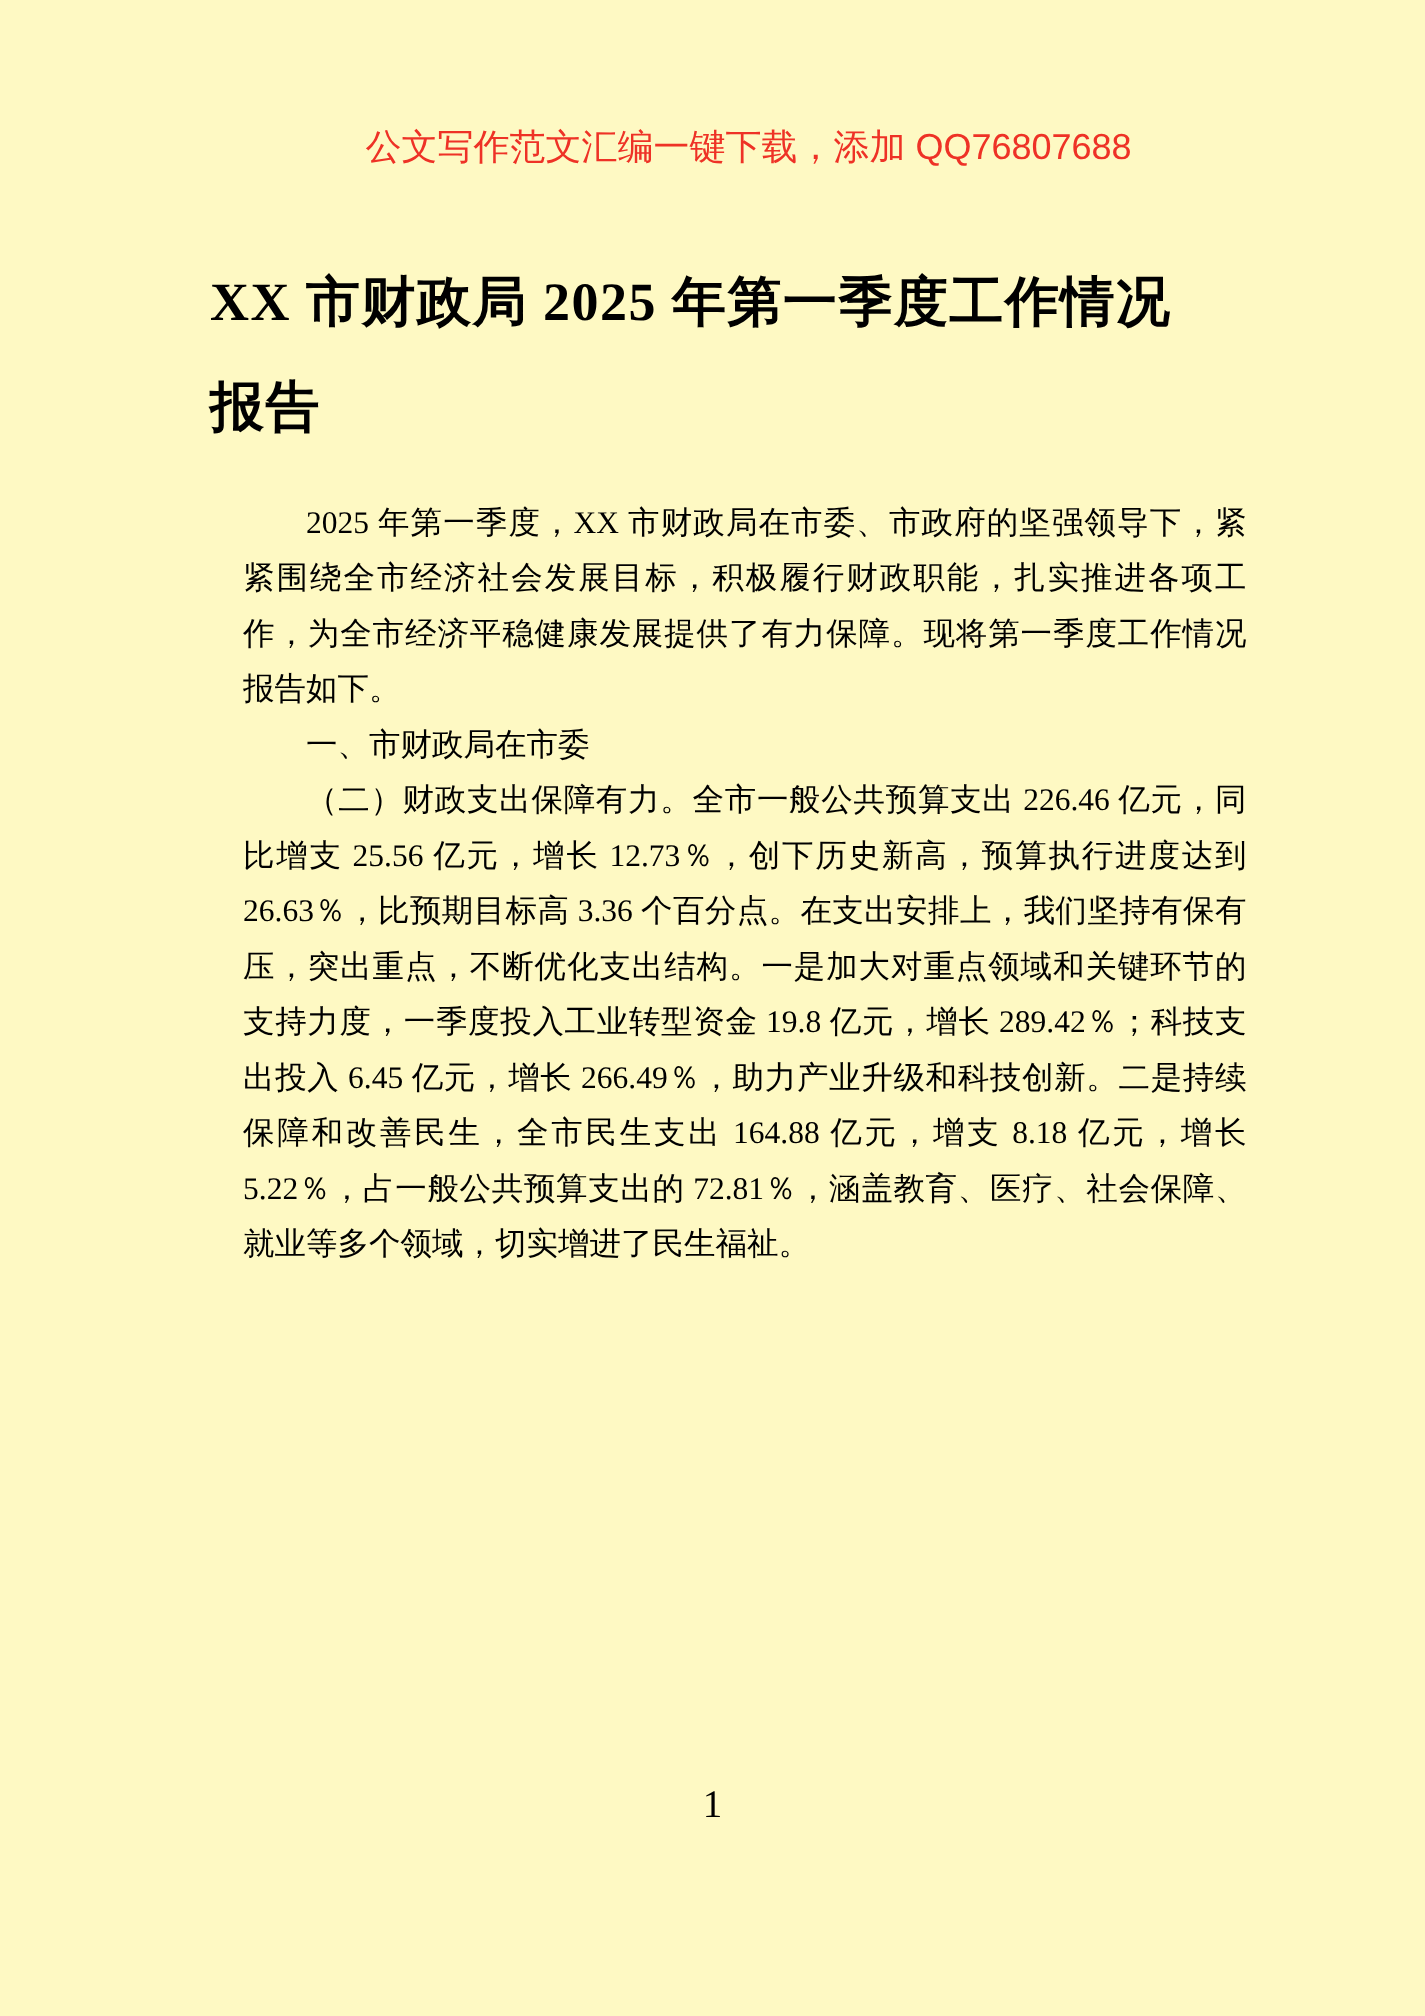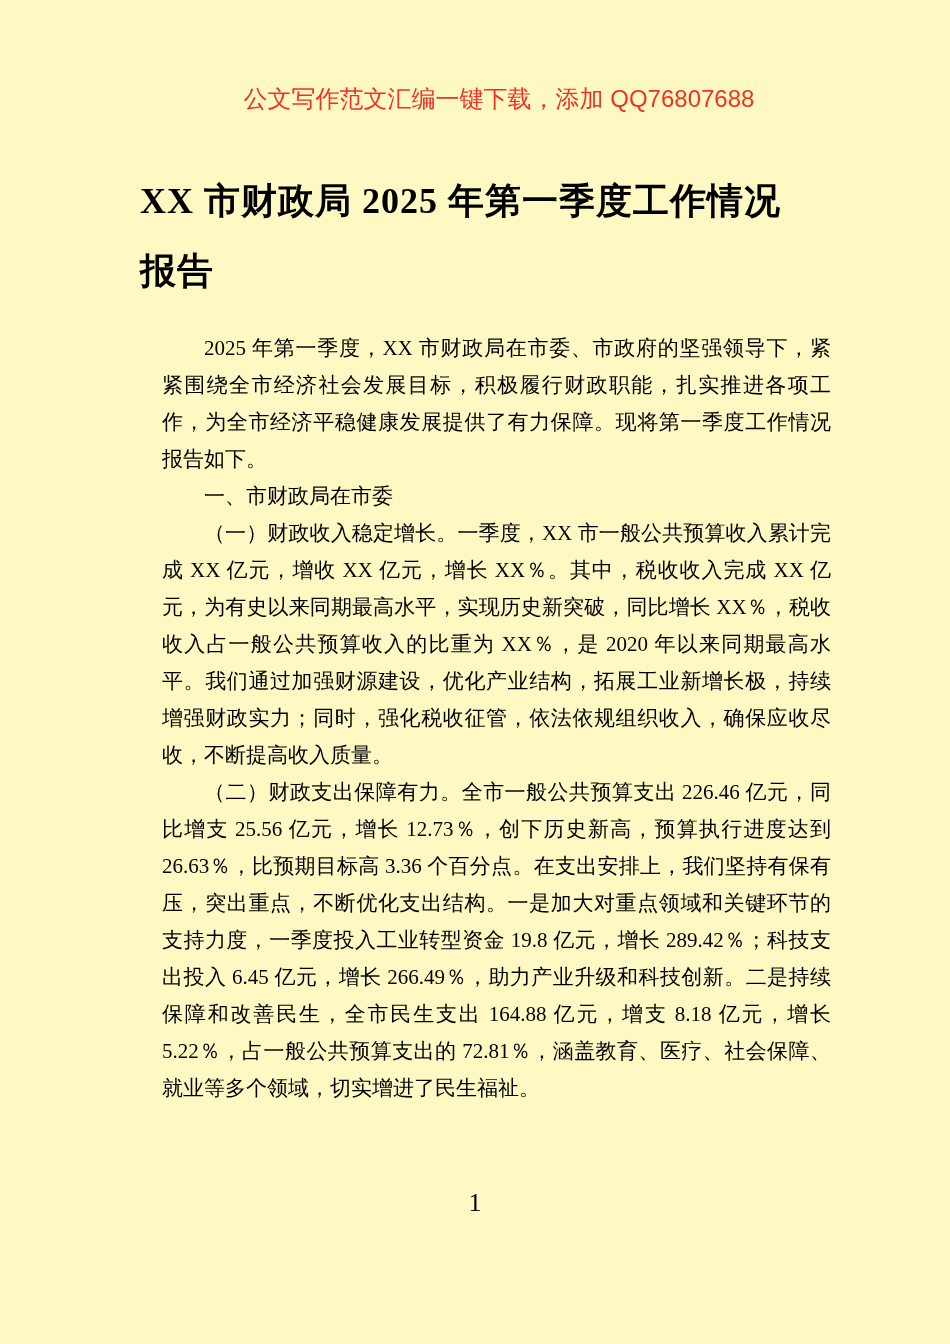--- a/index.html
+++ b/index.html
@@ -75,19 +75,18 @@
 
 <div class="page">
 
   <div class="header-notice" style="color: rgb(238, 50, 38);">公文写作范文汇编一键下载，添加 QQ76807688</div>
 
   <div class="doc-title">XX 市财政局 2025 年第一季度工作情况报告</div>
 
   <div class="doc-body">
     <p>2025 年第一季度，XX 市财政局在市委、市政府的坚强领导下，紧紧围绕全市经济社会发展目标，积极履行财政职能，扎实推进各项工作，为全市经济平稳健康发展提供了有力保障。现将第一季度工作情况报告如下。</p>
     <p class="section-heading">一、市财政局在市委</p>
-    <p>（一）财政收入稳定增长。一季度，XX 市一般公共预算收入累计完成 XX 亿元，增收 XX 亿元，增长 XX％。其中，税收收入完成 XX 亿元，为有史以来同期最高水平，实现历史新突破，同比增长 XX％，税收收入占一般公共预算收入的比重为 XX％，是 2020 年以来同期最高水平。我们通过加强财源建设，优化产业结构，拓展工业新增长极，持续增强财政实力；同时，强化税收征管，依法依规组织收入，确保应收尽收，不断提高收入质量。</p>
     <p>（二）财政支出保障有力。全市一般公共预算支出 226.46 亿元，同比增支 25.56 亿元，增长 12.73％，创下历史新高，预算执行进度达到 26.63％，比预期目标高 3.36 个百分点。在支出安排上，我们坚持有保有压，突出重点，不断优化支出结构。一是加大对重点领域和关键环节的支持力度，一季度投入工业转型资金 19.8 亿元，增长 289.42％；科技支出投入 6.45 亿元，增长 266.49％，助力产业升级和科技创新。二是持续保障和改善民生，全市民生支出 164.88 亿元，增支 8.18 亿元，增长 5.22％，占一般公共预算支出的 72.81％，涵盖教育、医疗、社会保障、就业等多个领域，切实增进了民生福祉。</p>
   </div>
 
   <div class="page-number">1</div>
 
 </div>
 
 </body></html>

